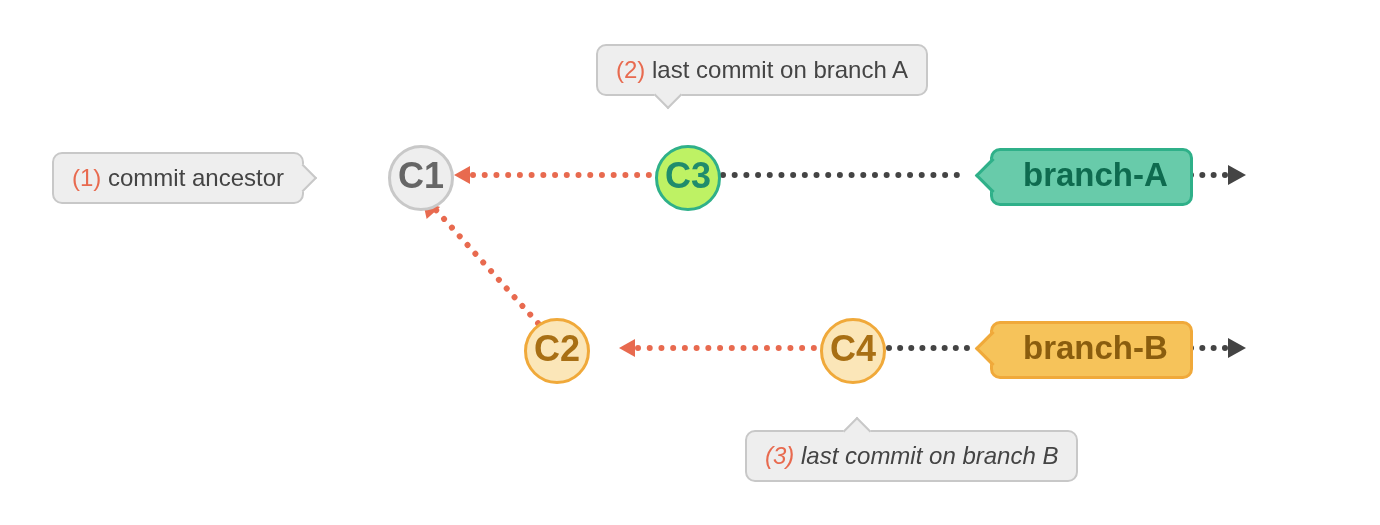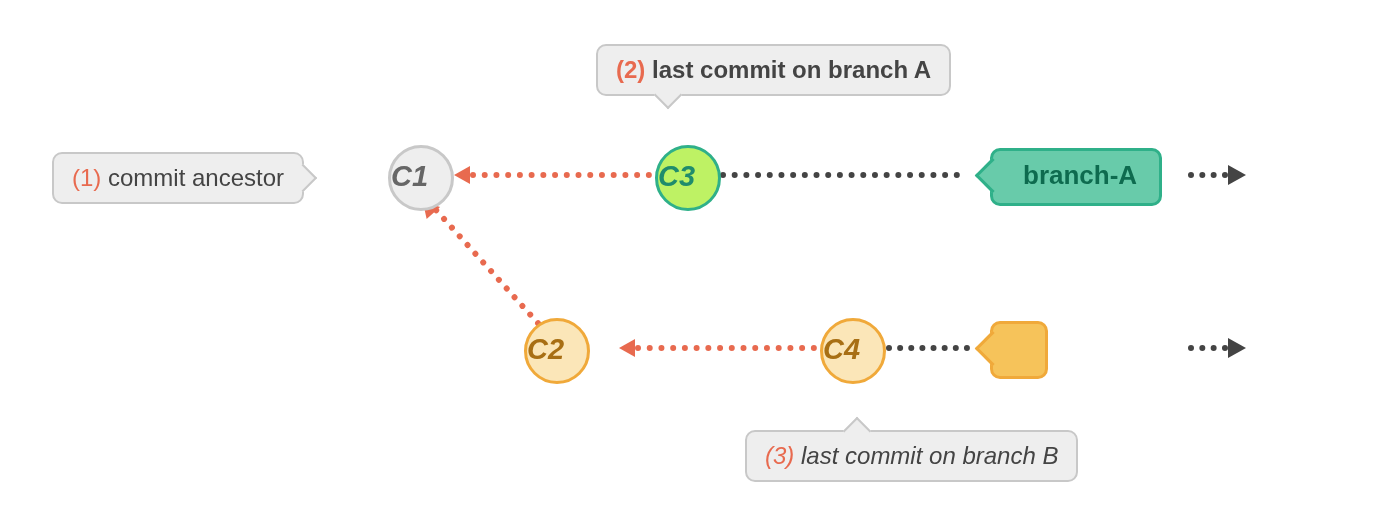--- a/index.html
+++ b/index.html
@@ -22,46 +22,45 @@
     white-space: nowrap;
   }
   .num {
     color: #e86a4f;
   }
   .commit {
     position: absolute;
     width: 60px;
     height: 60px;
     border-radius: 50%;
-    text-align: left;
+    text-align: center;
     line-height: 56px;
-    font-size: 29px;
+    font-size: 36px;
     font-weight: 700;
-    font-style: italic;
   }
   .commit-c1 {
     background: #eeeeee;
     border: 3px solid #c8c8c8;
     color: #666;
   }
   .commit-teal {
     background: #bef264;
     border: 3px solid #2fb089;
     color: #1f8c6c;
   }
   .commit-orange {
     background: #fbe6b8;
     border: 3px solid #f0a93a;
     color: #a86f14;
   }
   .branch-tag {
     position: absolute;
     height: 52px;
     border-radius: 10px;
-    font-size: 26px;
+    font-size: 33px;
     font-weight: 700;
     line-height: 48px;
     padding: 0 22px 0 30px;
   }
   .branch-teal {
     background: #68cbaa;
     border: 3px solid #2fb089;
     color: #0e6b4f;
   }
   .branch-orange {
@@ -127,21 +126,21 @@
   }
 </style>
 </head>
 <body>
 
 <div class="callout" style="left:52px; top:152px;">
   <span class="num">(1)</span><span> commit ancestor</span>
   <div class="callout-notch notch-right" style="right:-11px; top:14px;"></div>
 </div>
 
-<div class="callout" style="left:596px; top:44px;font-weight:bold;">
+<div class="callout" style="left:596px; top:44px;">
   <span class="num">(2)</span><span> last commit on branch A</span>
   <div class="callout-notch notch-bottom" style="left:60px; bottom:-11px;"></div>
 </div>
 
 <div class="callout" style="left:745px; top:430px;font-style:italic;">
   <span class="num">(3)</span><span> last commit on branch B</span>
   <div class="callout-notch notch-top" style="left:100px; top:-11px;"></div>
 </div>
 
 <div class="edge edge-red" style="left:470px; top:172px; width:182px;"></div>
@@ -167,13 +166,14 @@
 <div class="commit commit-teal" style="left:655px; top:145px;">C3</div>
 <div class="commit commit-orange" style="left:524px; top:318px;">C2</div>
 <div class="commit commit-orange" style="left:820px; top:318px;">C4</div>
 
 <div class="branch-tag branch-teal" style="left:990px; top:148px;">
   <div class="branch-notch notch-teal" style="left:-13px; top:12px;"></div>
   <span>branch-A</span>
 </div>
 <div class="branch-tag branch-orange" style="left:990px; top:321px;">
   <div class="branch-notch notch-orange" style="left:-13px; top:12px;"></div>
+  <span>branch-B</span>
 </div>
 
 </body></html>

